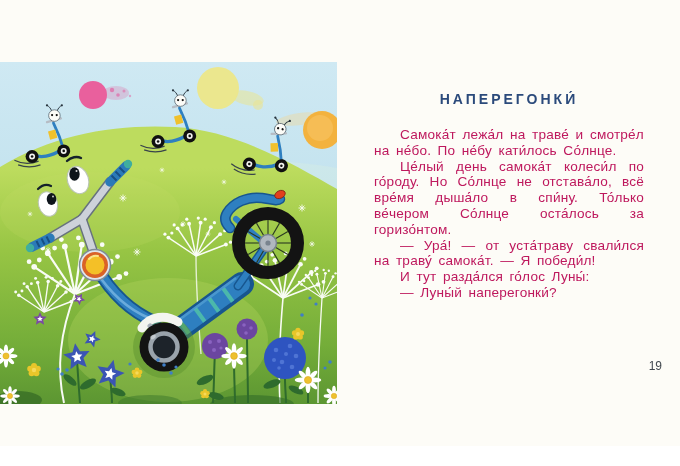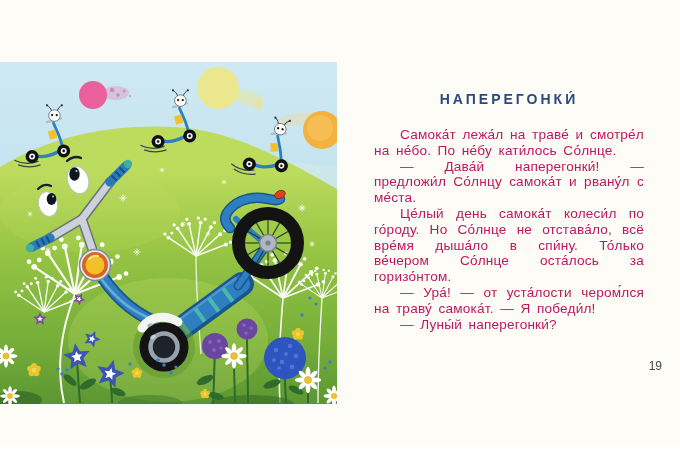--- a/index.html
+++ b/index.html
@@ -393,21 +393,21 @@
           <circle cx="330" cy="300" r="1.8"></circle>
             <circle cx="325" cy="306" r="1.6"></circle>
         </g>
       </g>
     </svg>
   </div>
 
   <div class="story-column">
     <h1 class="story-title">НАПЕРЕГОНКИ́</h1>
     <p class="story-paragraph">Самока́т лежа́л на траве́ и смотре́л на не́бо. По не́бу кати́лось Со́лнце.</p>
-    <p class="story-paragraph">— Дава́й наперегонки́! — предложи́л Со́лнцу самока́т и рвану́л с ме́ста.</p>
     <p class="story-paragraph">Це́лый день самока́т колеси́л по го́роду. Но Со́лнце не отстава́ло, всё вре́мя дыша́ло в спи́ну. То́лько ве́чером Со́лнце оста́лось за горизо́нтом.</p>
-    <p class="story-paragraph">— Ура́! — от уста́лости чером́лся на траву́ самока́т. — Я победи́л!</p>
+    <p class="story-paragraph">— Ура́! — от уста́траву свали́лся на траву́ самока́т. — Я победи́л!</p>
+    <p class="story-paragraph">И тут разда́лся го́лос Луны́:</p>
     <p class="story-paragraph">— Луны́й наперегонки́?</p>
   </div>
 
   <div class="page-number">19</div>
 
 </div>
 
 </body></html>

